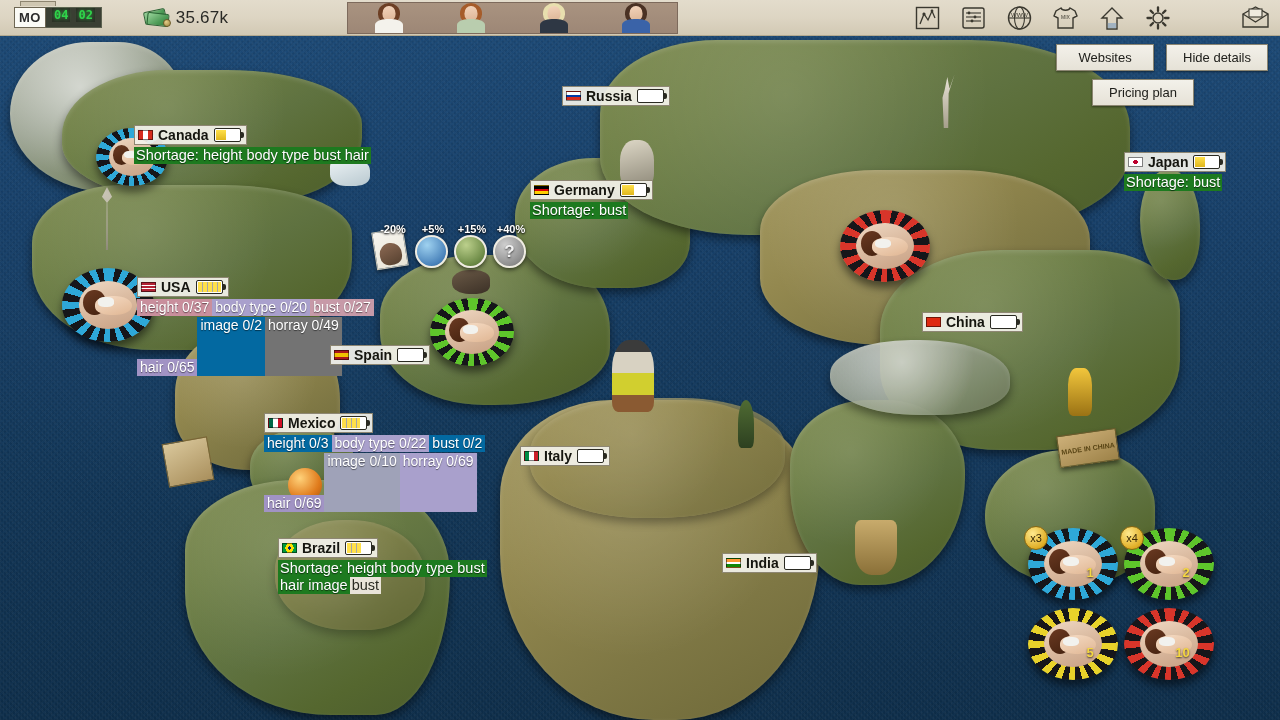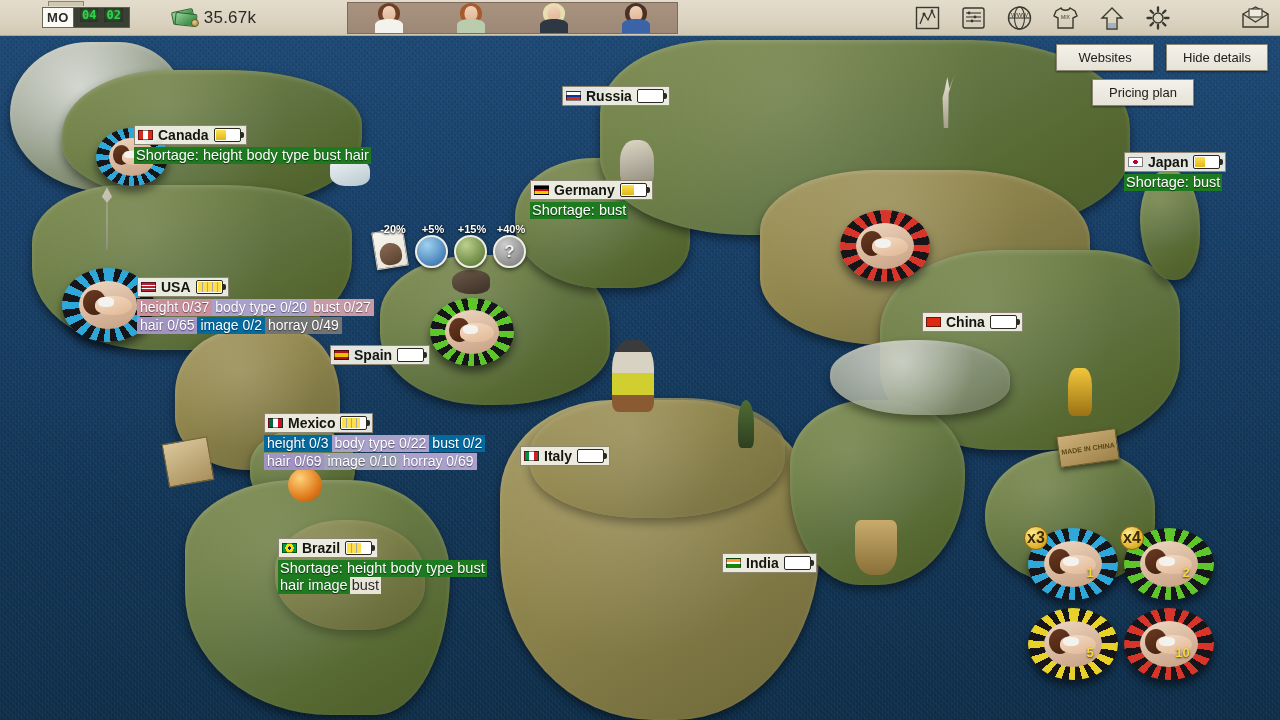--- a/index.html
+++ b/index.html
@@ -53,21 +53,21 @@
   
   #top-bar {
     position: absolute; left: 0; top: 0;
     width: 1280px; height: 36px;
     background: linear-gradient(180deg, #e3dccc 0%, #ddd5c3 50%, #d2c9b4 100%);
     border-bottom: 1px solid #b3a98f;
     display: flex; align-items: center;
     z-index: 40;
   }
   #clock-widget {
-    position: relative; margin-left: 42px;
+    position: relative; margin-left: 14px;
     display: flex; align-items: center; height: 22px;
   }
   .clock-tab {
     position: absolute; top: -6px; left: 6px;
     width: 36px; height: 5px;
     background: #cfc7b2;
     border: 1px solid #8d8570;
     border-bottom: none;
   }
   .clock-day {
@@ -212,21 +212,21 @@
   .stats { margin-top: 2px; display: flex; flex-direction: column; gap: 1px; }
   .stat-row { display: flex; }
   .stat {
     font-size: 14px; color: #ffffff; padding: 0 3px;
     text-shadow: 0 1px 1px rgba(0,0,0,.5);
     line-height: 17px; white-space: nowrap;
   }
   .stat.pink  { background: #c98f9d; }
   .stat.lilac { background: #a9a0cc; }
   .stat.rose  { background: #c79aa8; }
-  .stat.mauve { background: #a193c4; }
+  .stat.mauve { background: #a193c4; margin-top: 42px; }
   .stat.grey  { background: #737373; }
   .stat.green { background: #0369a1; }
   .stat.slate { background: #9fa2b8; }
 
   
   .disc {
     position: absolute; z-index: 18;
     border-radius: 50%;
     box-shadow: 0 6px 9px rgba(0,0,0,.5);
   }
@@ -259,21 +259,21 @@
     font-size: 13px; font-weight: bold; color: #f5d742;
     text-shadow: 0 1px 2px rgba(0,0,0,.7);
     font-family: "Liberation Sans", sans-serif;
   }
   .mult {
     position: absolute; left: -4px; top: -2px;
     width: 24px; height: 24px; border-radius: 50%;
     background: radial-gradient(circle at 35% 30%, #ffe98d, #e0ae26 70%, #b58615);
     border: 1px solid #8a6710;
     display: flex; align-items: center; justify-content: center;
-    font-size: 16px; font-weight: bold; color: #3a2a06;
+    font-size: 11px; font-weight: normal; color: #3a2a06;
     z-index: 3;
   }
 
   
   #bonus-cards {
     position: absolute; left: 374px; top: 226px;
     display: flex; align-items: flex-end; gap: 3px;
     z-index: 22;
   }
   .bonus { position: relative; width: 36px; }

